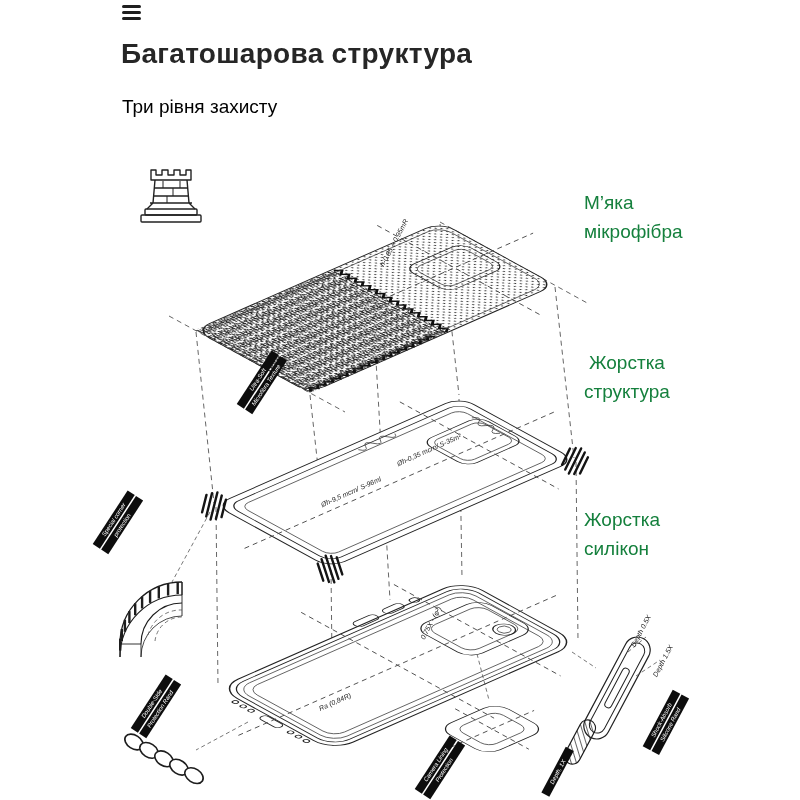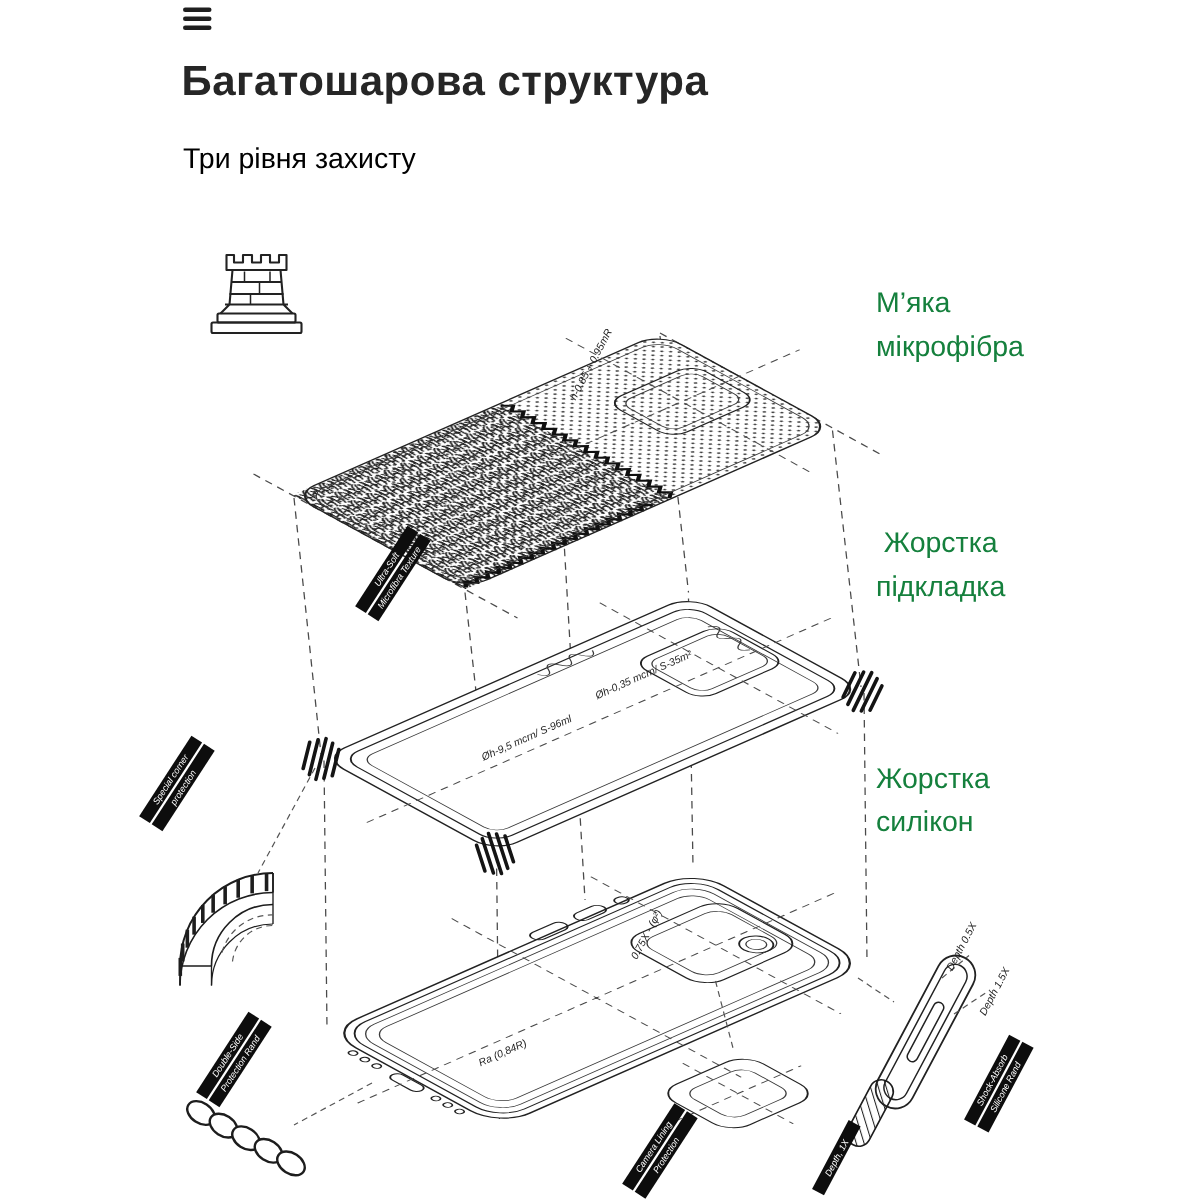--- a/index.html
+++ b/index.html
@@ -40,21 +40,21 @@
 <div class="subtitle">
   <div>Три рівня захисту</div>
 </div>
 
 <div class="layer-label" id="lbl-micro">
   <div>М’яка</div>
   <div>мікрофібра</div>
 </div>
 <div class="layer-label" id="lbl-lining">
   <div>Жорстка</div>
-  <div>підкладка</div>
+  <div>структура</div>
 </div>
 <div class="layer-label" id="lbl-silicone">
   <div>Жорстка</div>
   <div>силікон</div>
 </div>
 
 <svg class="art" width="800" height="800" viewBox="0 0 800 800">
   <defs>
     <pattern id="dots" width="6.5" height="6.5" patternUnits="userSpaceOnUse">
       <circle cx="1.6" cy="1.6" r="0.85" fill="#2e2e2e"></circle>

